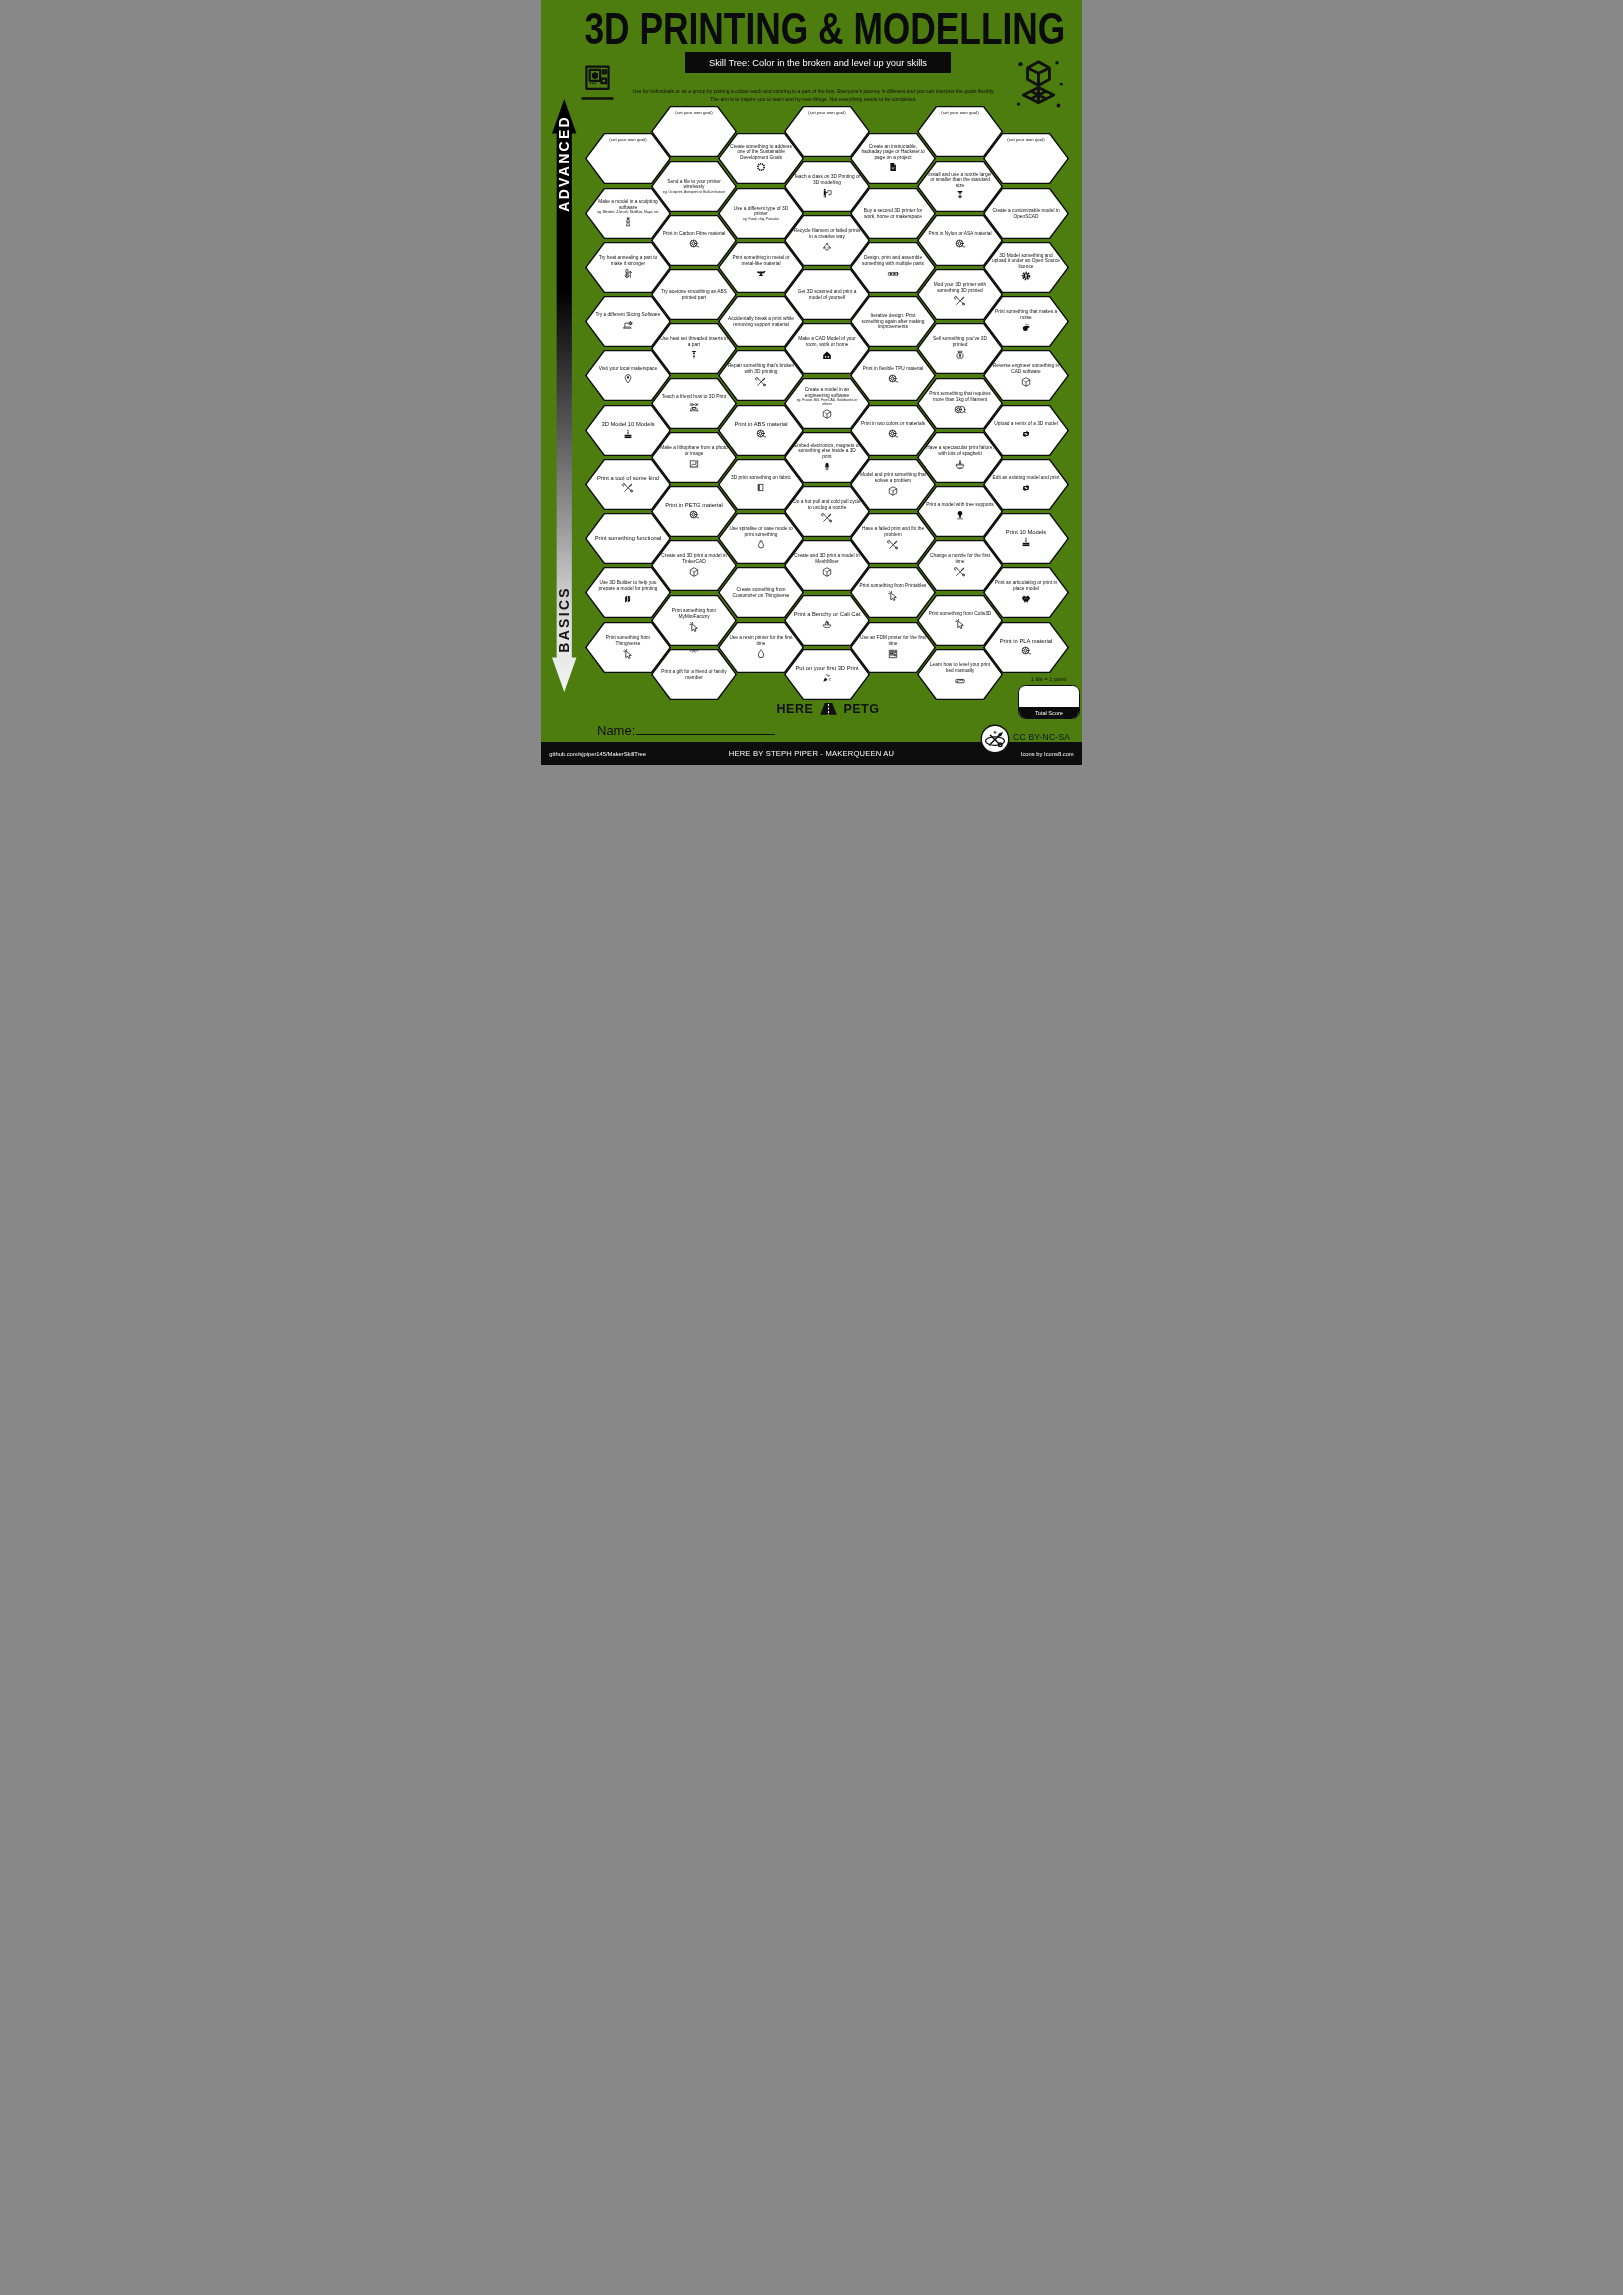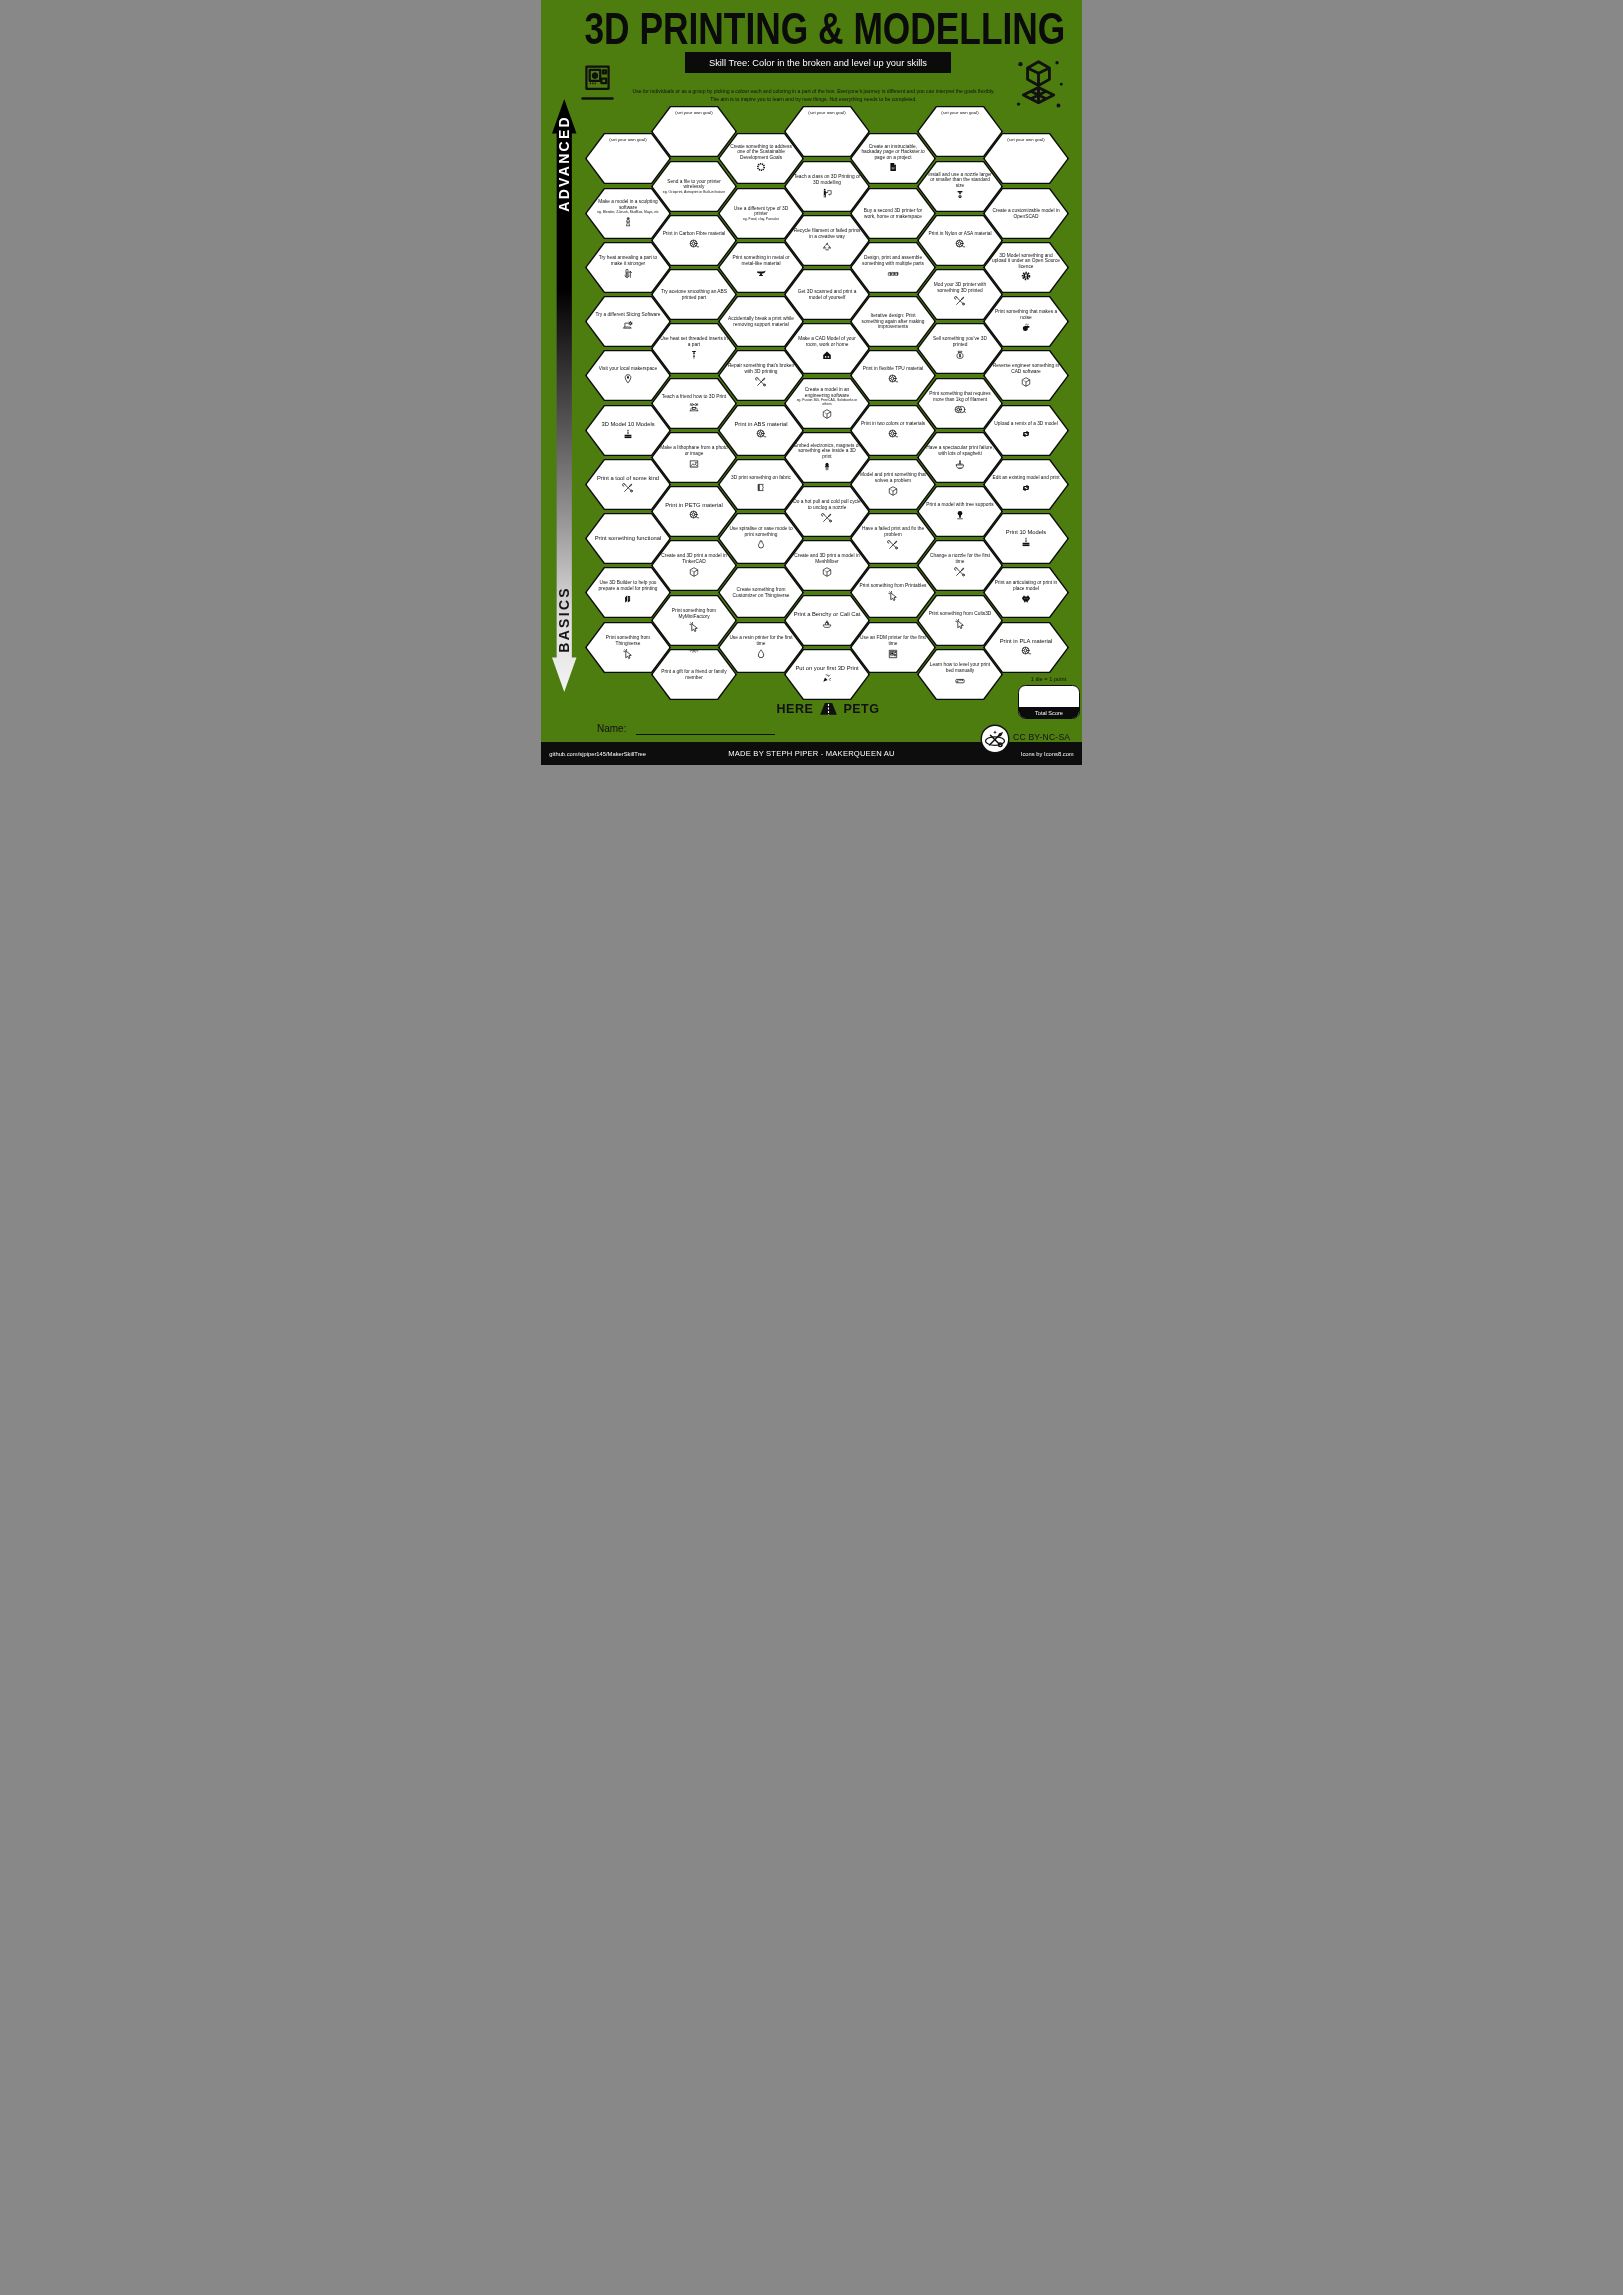--- a/index.html
+++ b/index.html
@@ -35,21 +35,21 @@
   .hex-sub{font-size:3.4px;line-height:1.18;margin-top:0.5px;}
   .hex-icon{width:12px;height:12px;margin-top:1.4px;flex:none;}
   .hex.big .hex-label{font-size:5.8px;}
   .hex.goal .hex-inner{justify-content:flex-start;padding-top:4.2px;}
   .hex.goal .hex-label{font-size:4.4px;}
   .hex.icon-top .hex-icon{position:absolute;top:-6px;left:50%;margin:0;transform:translateX(-50%);}
   
   .start-here{position:absolute;left:206px;top:701px;width:162px;display:flex;align-items:center;
      justify-content:center;gap:4.6px;font-size:12.5px;font-weight:bold;letter-spacing:0.5px;}
   .start-road{width:21px;height:15.7px;}
-  .name-label{position:absolute;left:56px;top:723px;font-size:10px;}
+  .name-label{position:absolute;left:56px;top:723px;font-size:13px;}
   .name-line{position:absolute;left:95px;top:734px;width:139px;border-top:0.7px solid #111;height:5.6px;}
   .tile-note{position:absolute;left:475px;top:676px;width:65px;text-align:center;font-size:5.7px;}
   .score-box{position:absolute;left:477px;top:685px;width:62px;height:34px;border:1.2px solid #0b0b0b;
      border-radius:7.4px;background:#fff;overflow:hidden;box-sizing:border-box;}
   .score-bar{position:absolute;left:0;right:0;bottom:0;height:10.6px;background:#0b0b0b;color:#fff;
      display:flex;align-items:center;justify-content:center;font-size:5.6px;}
   .cc-badge{position:absolute;left:439px;top:724px;z-index:5;}
   .license{position:absolute;left:472px;top:732px;font-size:8.6px;letter-spacing:0.2px;}
   .footer{position:absolute;left:0;top:742px;width:541px;height:23px;background:#0d0d0d;color:#fff;
      display:flex;align-items:center;}
@@ -1094,17 +1094,17 @@
     <div class="score-bar">Total Score</div>
   </div>
 
   <svg class="cc-badge" width="30" height="30" viewBox="0 0 24 24">
       <use href="#icon-cc-badge"></use>
     </svg>
   <div class="license">CC BY-NC-SA 4.0</div>
 
   <div class="footer">
     <span class="footer-left">github.com/sjpiper145/MakerSkillTree</span>
-    <span class="footer-center">MADE BY STEPH PIPER  -  MAKERQUEEN AU</span>
+    <span class="footer-center">HERE BY STEPH PIPER  -  MAKERQUEEN AU</span>
     <span class="footer-right">Icons by Icons8.com</span>
   </div>
 </div>
 
 
 </body></html>

